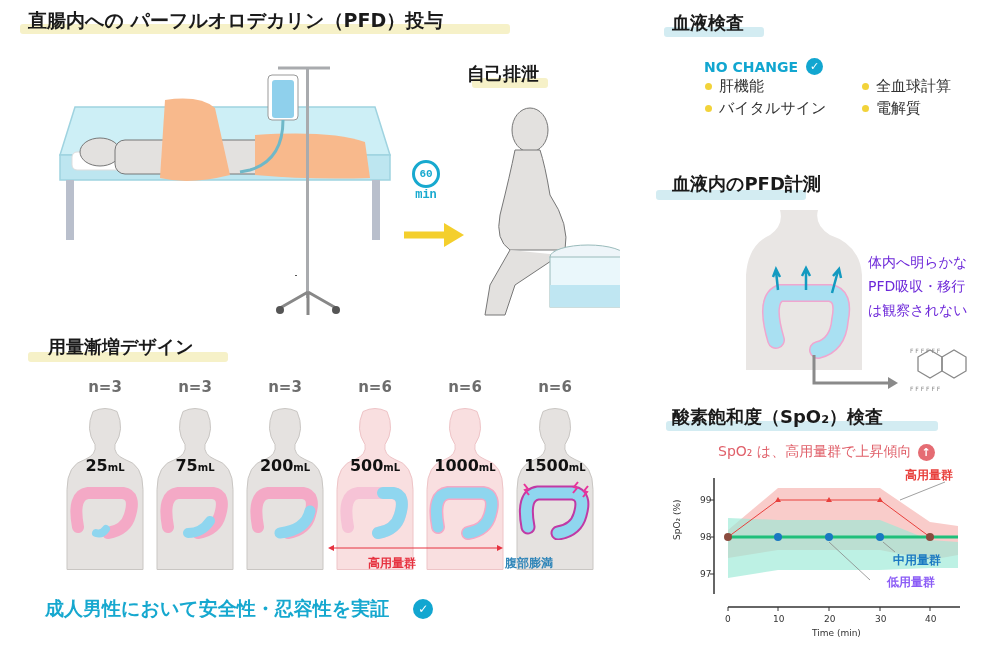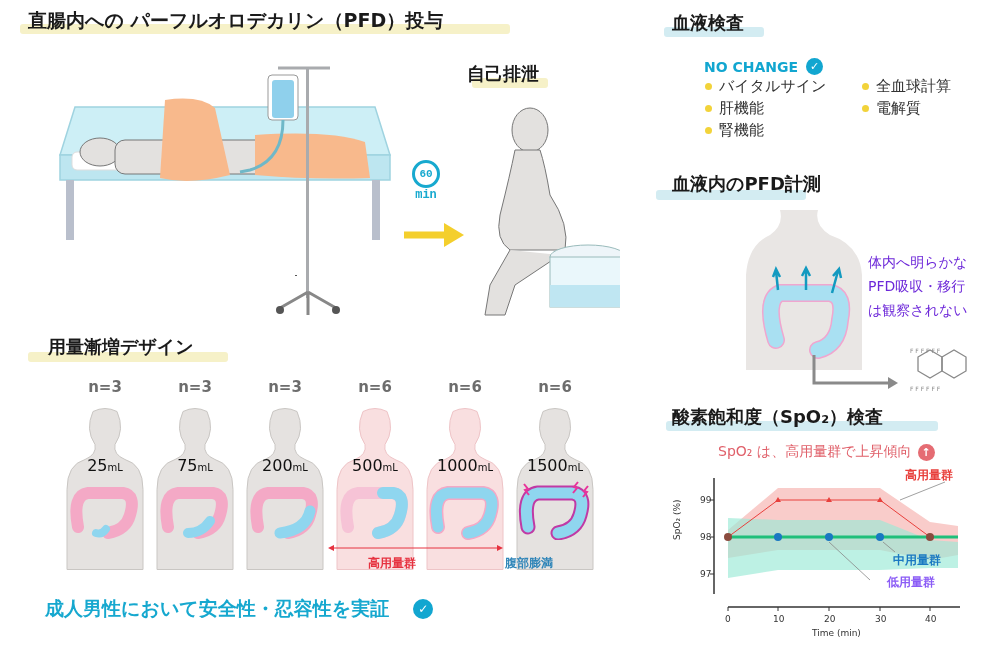--- a/index.html
+++ b/index.html
@@ -36,21 +36,21 @@
   .t-spo2 { left: 672px; top: 405px; font-size: 18px; z-index: 2; }
   .bar-spo2 { left: 666px; top: 421px; width: 272px; }
   .spo2-claim { position: absolute; left: 718px; top: 443px; font-size: 14px; color: #e0606a; display: flex; align-items: flex-end; gap: 6px; }
   .up-badge { width: 17px; height: 17px; border-radius: 50%; background: #e56c73; color: #fff; font-size: 11px; display: flex; align-items: center; justify-content: center; font-weight: bold; }
 
   .t-dose { left: 48px; top: 335px; font-size: 18px; z-index: 2; }
   .bar-dose { left: 28px; top: 352px; width: 200px; }
 
   .person { position: absolute; width: 80px; height: 195px; }
   .n-label { position: absolute; width: 80px; text-align: center; font-size: 15px; font-weight: bold; color: #6d6d6d; }
-  .vol-label { position: absolute; width: 86px; text-align: center; font-size: 16px; font-weight: normal; color: #111; white-space: nowrap; }
+  .vol-label { position: absolute; width: 86px; text-align: center; font-size: 16px; font-weight: bold; color: #111; white-space: nowrap; }
   .vol-label small { font-size: 10px; }
 
   .high-group { position: absolute; left: 368px; top: 555px; font-size: 12px; font-weight: bold; color: #e63240; }
   .bloat { position: absolute; left: 505px; top: 555px; font-size: 12px; font-weight: bold; color: #2f85b8; }
 
   .conclusion { position: absolute; left: 45px; top: 596px; font-size: 19px; font-weight: bold; color: #16a8cf; display: flex; align-items: center; gap: 24px; }
   .conclusion .check-badge { width: 20px; height: 20px; font-size: 12px; }
 
   .timer { position: absolute; left: 412px; top: 160px; text-align: center; color: #17a9cf; font-weight: bold; font-family: Liberation Mono, monospace; }
   .timer-circle { width: 28px; height: 28px; border: 3px solid #17a9cf; border-radius: 50%; font-size: 11px; display: flex; align-items: center; justify-content: center; margin: 0 auto; }
@@ -196,29 +196,25 @@
 
 <div class="hl-bar hl-blue bar-blood"></div>
 <div class="hl-title t-blood">血液検査</div>
 <div class="nochange">
   <span>NO CHANGE</span>
   <span class="check-badge">✓</span>
 </div>
 <ul class="blist blist-1">
   <li>
       <span class="dot"></span>
+      <span>肝機能</span>
+    </li>
+  <li>
+      <span class="dot"></span>
       <span>バイタルサイン</span>
-    </li>
-  <li>
-      <span class="dot"></span>
-      <span>肝機能</span>
-    </li>
-  <li>
-      <span class="dot"></span>
-      <span>腎機能</span>
     </li>
 </ul>
 <ul class="blist blist-2">
   <li>
       <span class="dot"></span>
       <span>全血球計算</span>
     </li>
   <li>
       <span class="dot"></span>
       <span>電解質</span>

